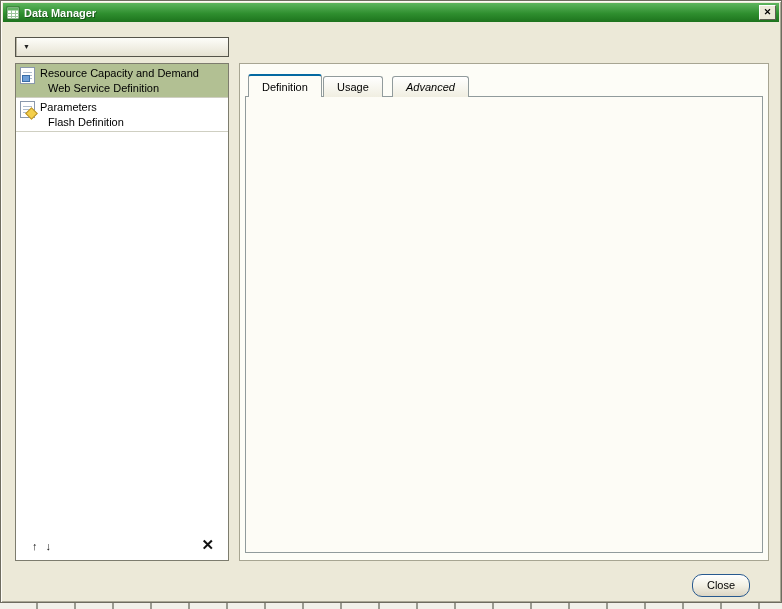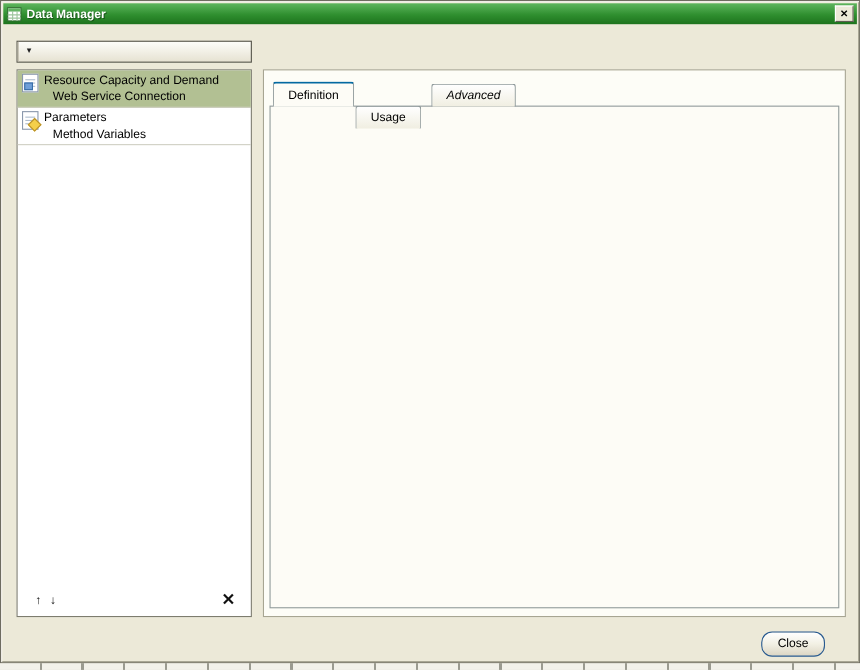--- a/index.html
+++ b/index.html
@@ -143,40 +143,40 @@
 
   <div class="add-btn">
     <span class="arr">▼</span>
   </div>
 
   <div class="listbox">
     <div class="list-item selected">
       <span class="doc-icon ws"></span>
       <div class="li-text">
         <div class="li-title">Resource Capacity and Demand</div>
-        <div class="li-sub">Web Service Connection</div>
+        <div class="li-sub">Web Service Definition</div>
       </div>
     </div>
     <div class="list-item">
       <span class="doc-icon param"></span>
       <div class="li-text">
         <div class="li-title">Parameters</div>
-        <div class="li-sub">Method Variables</div>
+        <div class="li-sub">Flash Definition</div>
       </div>
     </div>
     <div class="list-bottom-left">
       <span class="move-btn">↑</span>
       <span class="move-btn">↓</span>
     </div>
     <span class="del-btn">✕</span>
   </div>
 
   <div class="right-panel"></div>
   <div class="tab active" style="left:247px;">Definition</div>
-  <div class="tab" style="left:322px;margin-top:20px;">Usage</div>
+  <div class="tab" style="left:322px;">Usage</div>
   <div class="tab" style="left:391px;font-style:italic;">Advanced</div>
   <div class="tab-page"></div>
 
   <span class="flabel" style="left:250px; top:110px;">Name:</span>
   <input class="tinput" style="left: 345px; top: 106px; width: 407px;" value="Resource Capacity and Demand">
 
   <span class="flabel" style="left:250px; top:141px;">WSDL URL:</span>
   <div class="combo" style="left:345px; top:137px; width:346px;">
     <span class="ctext">http://rwc-cm127/niku/wsdl/Query/xid_qry_resCapDemand</span>
     <span class="combo-btn">▼</span>

